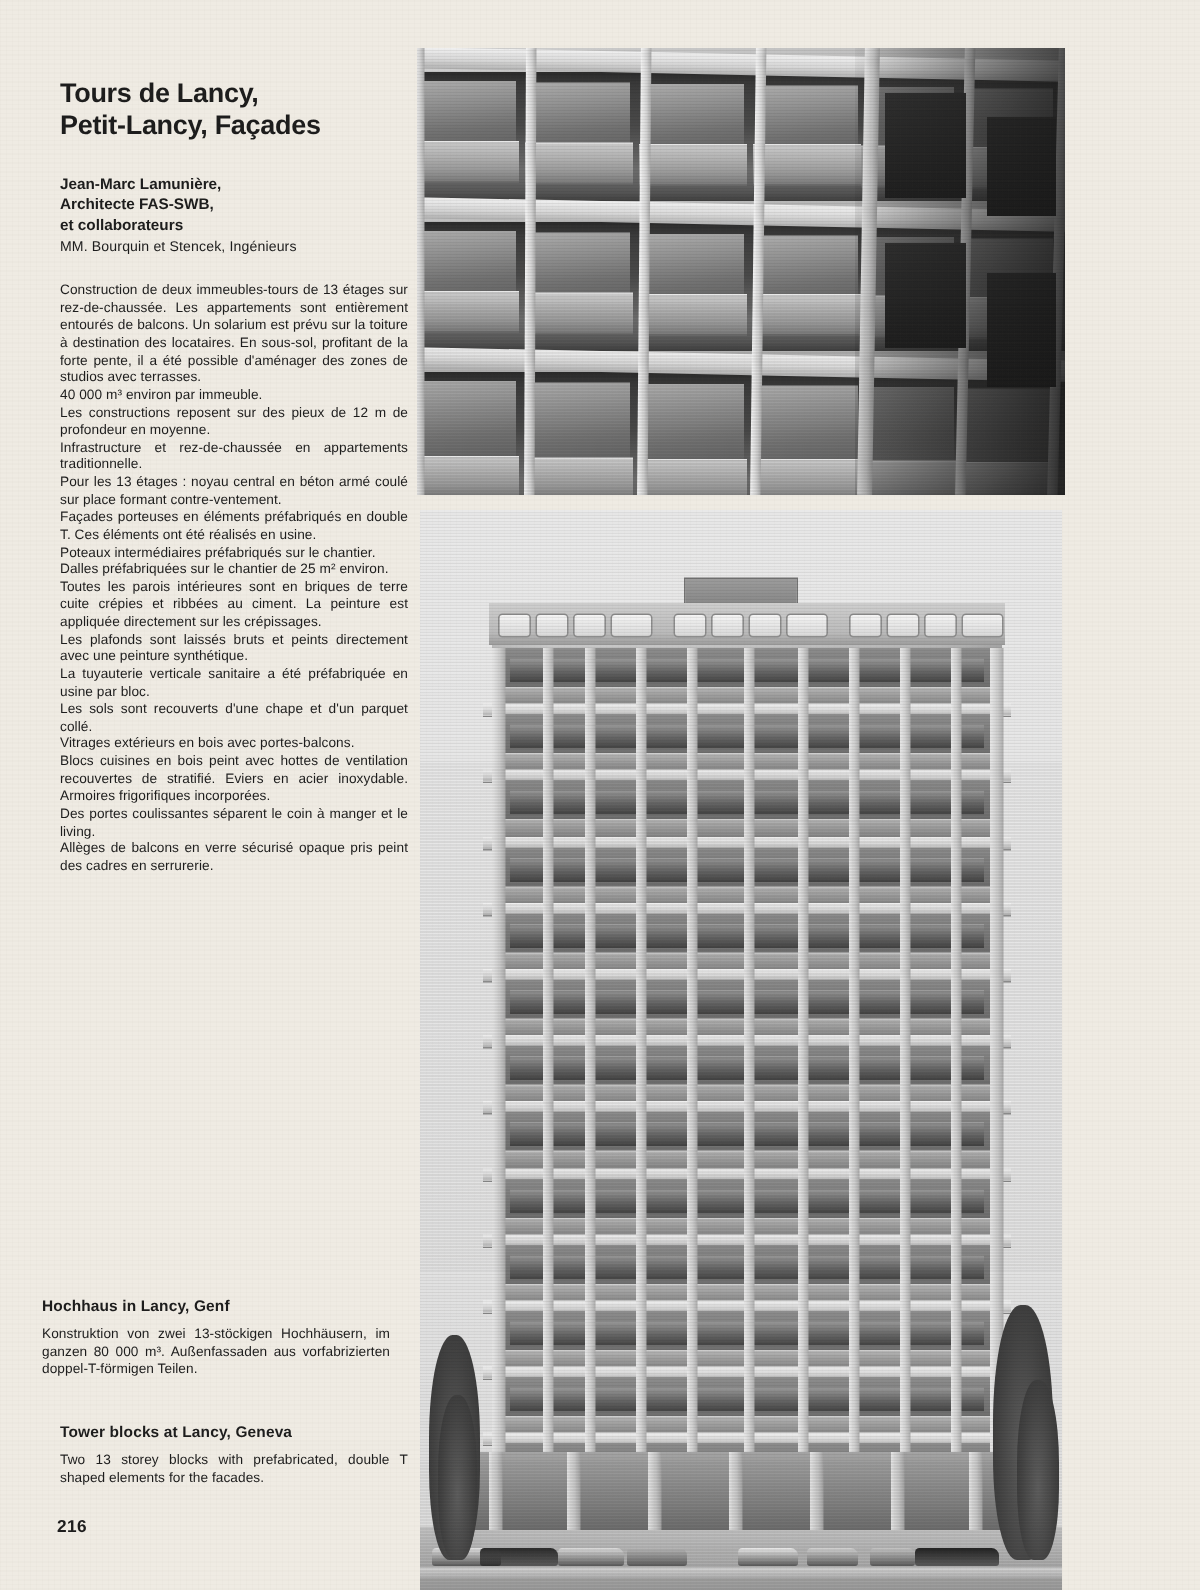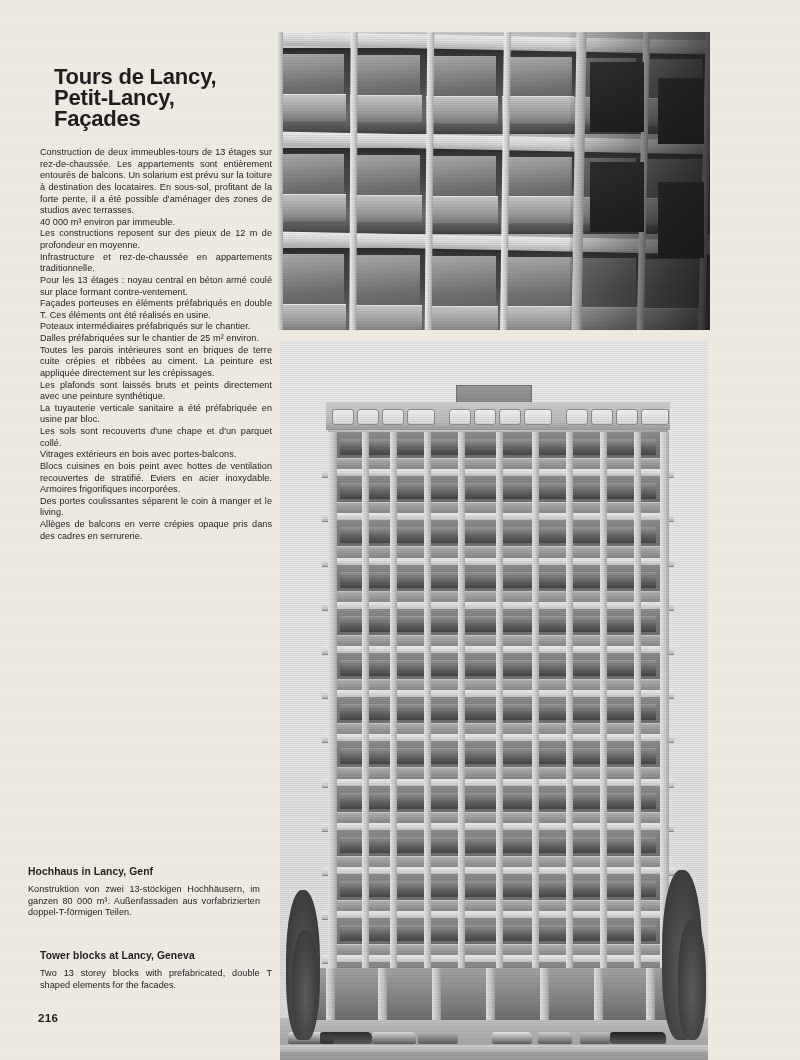--- a/index.html
+++ b/index.html
@@ -30,23 +30,23 @@
   }
 
   
   .col-left {
     position: absolute;
     left: 40px;
     top: 0;
     width: 232px;
   }
   .title {
-    margin: 14px;
+    margin: 0;
     padding-top: 52px;
-    font-size: 22px;
+    font-size: 18px;
     font-weight: bold;
     line-height: 21px;
     letter-spacing: -0.2px;
   }
   .credits {
     margin-top: 23px;
     font-size: 10.2px;
     font-weight: bold;
     line-height: 13.3px;
   }
@@ -242,38 +242,44 @@
 
 <div class="page">
 
   <div class="col-left">
 
     <h1 class="title">
       <span>Tours de Lancy,</span><br>
       <span>Petit-Lancy, Façades</span>
     </h1>
 
+    <div class="credits">
+      <div>Jean-Marc Lamunière,</div>
+      <div>Architecte FAS-SWB,</div>
+      <div>et collaborateurs</div>
+      <div class="eng">MM. Bourquin et Stencek, Ingénieurs</div>
+    </div>
 
     <div class="body-text">
       <p>Construction de deux immeubles-tours de 13 étages sur rez-de-chaussée. Les appartements sont entièrement entourés de balcons. Un solarium est prévu sur la toiture à destination des locataires. En sous-sol, profitant de la forte pente, il a été possible d'aménager des zones de studios avec terrasses.</p>
       <p>40 000 m³ environ par immeuble.</p>
       <p>Les constructions reposent sur des pieux de 12 m de profondeur en moyenne.</p>
       <p>Infrastructure et rez-de-chaussée en appartements traditionnelle.</p>
       <p>Pour les 13 étages : noyau central en béton armé coulé sur place formant contre-ventement.</p>
       <p>Façades porteuses en éléments préfabriqués en double T. Ces éléments ont été réalisés en usine.</p>
       <p>Poteaux intermédiaires préfabriqués sur le chantier.</p>
       <p>Dalles préfabriquées sur le chantier de 25 m² environ.</p>
       <p>Toutes les parois intérieures sont en briques de terre cuite crépies et ribbées au ciment. La peinture est appliquée directement sur les crépissages.</p>
       <p>Les plafonds sont laissés bruts et peints directement avec une peinture synthétique.</p>
       <p>La tuyauterie verticale sanitaire a été préfabriquée en usine par bloc.</p>
       <p>Les sols sont recouverts d'une chape et d'un parquet collé.</p>
       <p>Vitrages extérieurs en bois avec portes-balcons.</p>
       <p>Blocs cuisines en bois peint avec hottes de ventilation recouvertes de stratifié. Eviers en acier inoxydable. Armoires frigorifiques incorporées.</p>
       <p>Des portes coulissantes séparent le coin à manger et le living.</p>
-      <p>Allèges de balcons en verre crépies opaque pris dans des cadres en serrurerie.</p>
+      <p>Allèges de balcons en verre sécurisé opaque pris peint des cadres en serrurerie.</p>
     </div>
   </div>
 
   <div class="block-de">
     <div class="sec-head">Hochhaus in Lancy, Genf</div>
     <div class="sec-body">Konstruktion von zwei 13-stöckigen Hochhäusern, im ganzen 80 000 m³. Außenfassaden aus vorfabrizierten doppel-T-förmigen Teilen.</div>
   </div>
 
   <div class="block-en">
     <div class="sec-head">Tower blocks at Lancy, Geneva</div>

